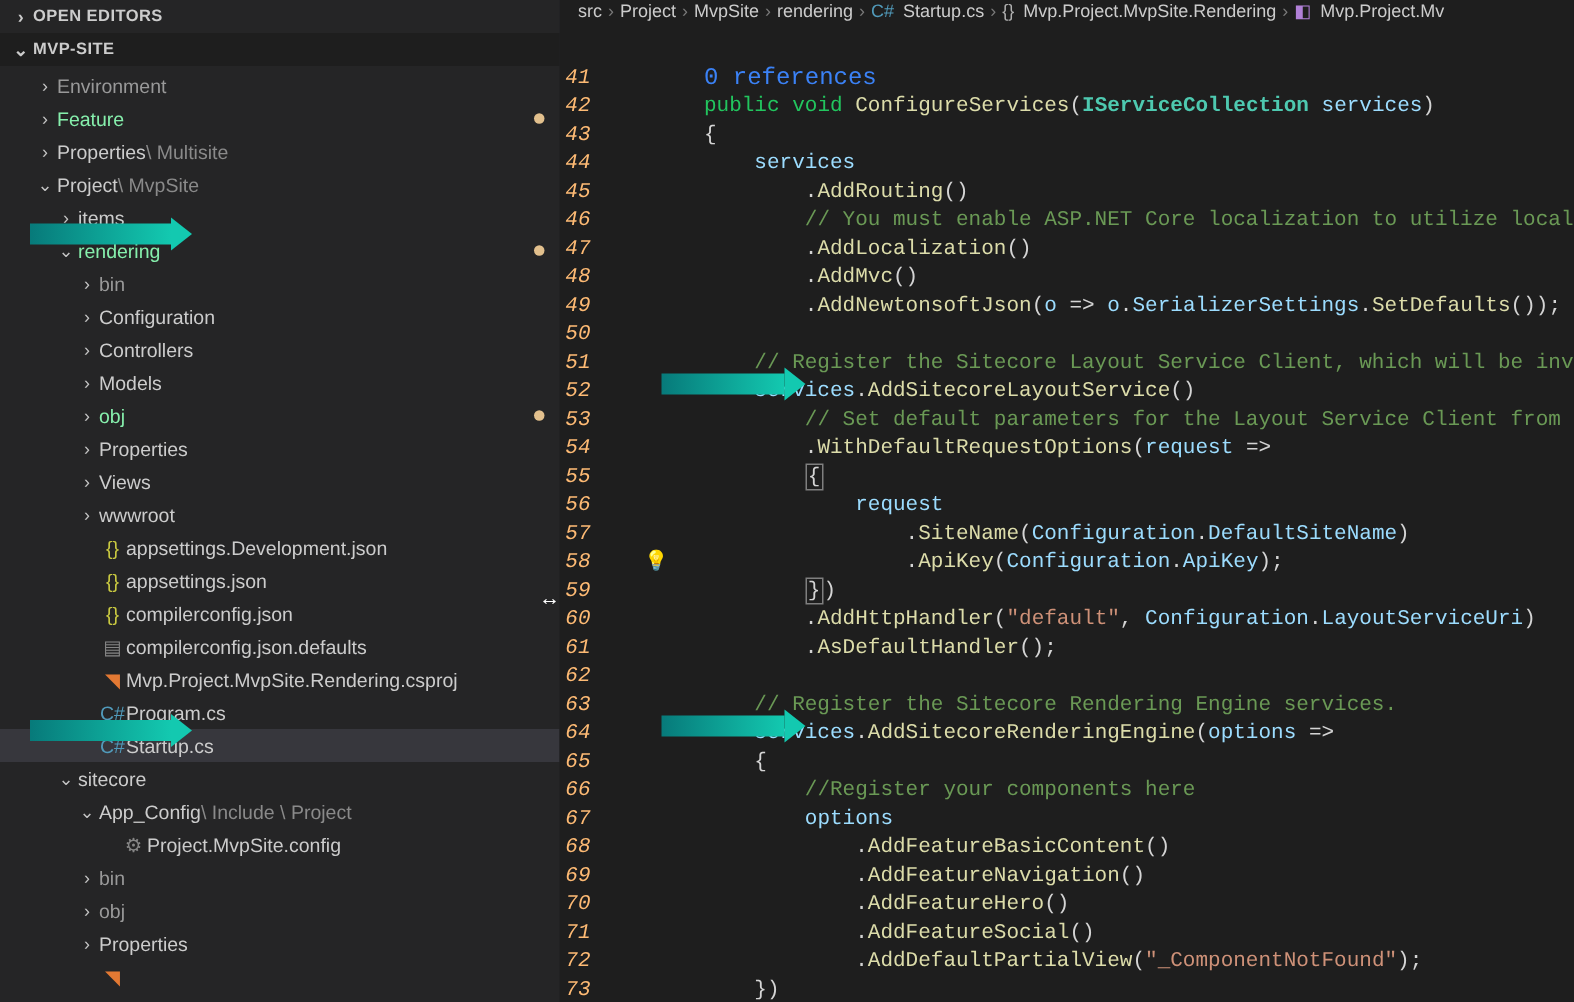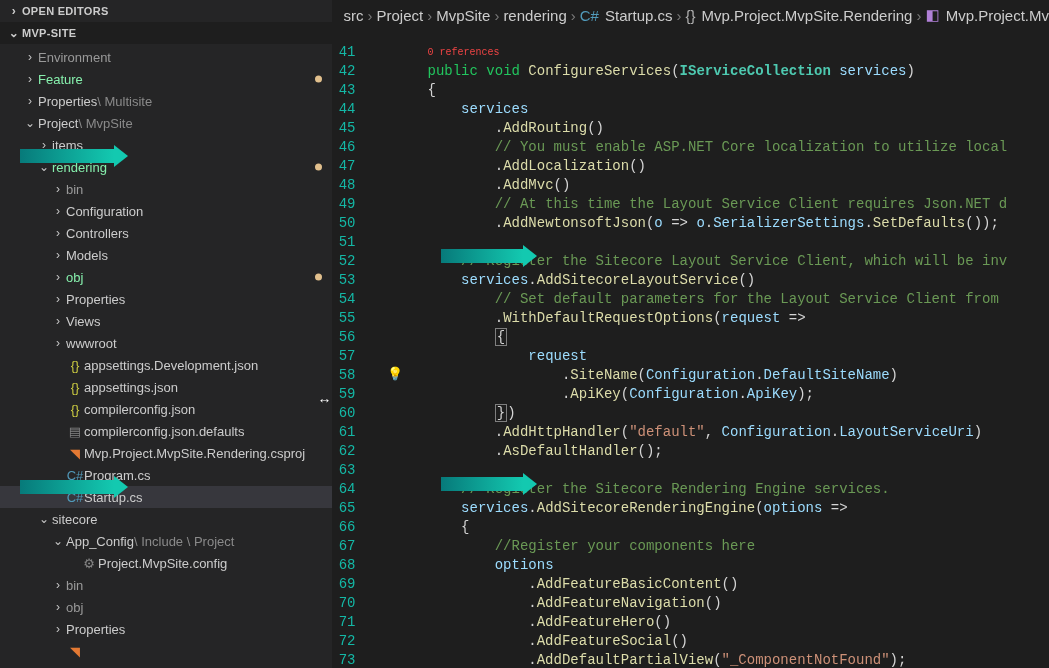--- a/index.html
+++ b/index.html
@@ -58,45 +58,46 @@
   .icon-gear { color:#858585;}
   .icon-file { color:#858585;}
 
   .resize-cursor {
     position:absolute; right:0; top:390px;
     color:#ffffff; font-size:14px; pointer-events:none;
   }
 
   
   .breadcrumb {
-    height:24px; display:flex; align-items:flex-end; gap:4px;
-    padding-left:12px; font-size:15px; color:#a0a0a0;
+    height:24px; display:flex; align-items:flex-start; gap:4px;
+    padding-left:12px; font-size:12px; color:#a0a0a0;
     overflow:hidden; white-space:nowrap;
     background:#1e1e1e;
   }
   .breadcrumb .crumb { color:#cccccc;}
   .breadcrumb .sep { color:#7a7a7a;}
   .breadcrumb .ico { margin-right:2px;}
   .ic-cs { color:#519aba;}
   .ic-brace { color:#b0b0b0;}
   .ic-method { color:#b180d7;}
 
   
   .editor { flex:1; display:flex; overflow:hidden; font-family: Consolas, "Courier New", monospace; font-size:14px;}
   .gutter-extra { width:44px; position:relative;}
   .bulb {
     position:absolute; left:22px; color:#ffcc00; font-size:13px;
   }
   .line-numbers {
-    width:34px; text-align:right; color:#14b8a6;
+    width:34px; text-align:center; color:#fdba74;
     padding-top:0;
+    font-style:italic;
   }
   .line-numbers div { height:19px; line-height:19px; padding-right:10px;}
   .code { flex:1; padding-left:18px; white-space:pre; line-height:19px; color:#d4d4d4; overflow:hidden;}
-  .codelens { color:#ef4444; font-size:10px; display:block; height:19px; line-height:19px;}
+  .codelens { color:#3b82f6; font-size:16px; display:block; height:19px; line-height:19px;}
   .tk-kw  { color:#22c55e;} 
   .tk-type{ color:#4ec9b0;font-weight:bold;} 
   .tk-fn  { color:#dcdcaa;} 
   .tk-var { color:#9cdcfe;margin-top:17px;} 
   .tk-str { color:#ce9178;} 
   .tk-cm  { color:#6a9955;} 
   .brace-box { border:1px solid #7f7f7f; padding:0 1px;}
 
   
   .arrow {
@@ -326,21 +327,20 @@
         <span class="bulb" style="top:342px">💡</span>
       </div>
       <div class="code">
 <span class="codelens">0 references</span><span class="tk-kw">public</span> <span class="tk-kw">void</span> <span class="tk-fn">ConfigureServices</span>(<span class="tk-type">IServiceCollection</span> <span class="tk-var">services</span>)
 {
     <span class="tk-var">services</span>
         .<span class="tk-fn">AddRouting</span>()
         <span class="tk-cm">// You must enable ASP.NET Core localization to utilize local</span>
         .<span class="tk-fn">AddLocalization</span>()
         .<span class="tk-fn">AddMvc</span>()
-        <span class="tk-cm">// At this time the Layout Service Client requires Json.NET d</span>
         .<span class="tk-fn">AddNewtonsoftJson</span>(<span class="tk-var">o</span> =&gt; <span class="tk-var">o</span>.<span class="tk-var">SerializerSettings</span>.<span class="tk-fn">SetDefaults</span>());
 
     <span class="tk-cm">// Register the Sitecore Layout Service Client, which will be inv</span>
     <span class="tk-var">services</span>.<span class="tk-fn">AddSitecoreLayoutService</span>()
         <span class="tk-cm">// Set default parameters for the Layout Service Client from </span>
         .<span class="tk-fn">WithDefaultRequestOptions</span>(<span class="tk-var">request</span> =&gt;
         <span class="brace-box">{</span>
             <span class="tk-var">request</span>
                 .<span class="tk-fn">SiteName</span>(<span class="tk-var">Configuration</span>.<span class="tk-var">DefaultSiteName</span>)
                 .<span class="tk-fn">ApiKey</span>(<span class="tk-var">Configuration</span>.<span class="tk-var">ApiKey</span>);

